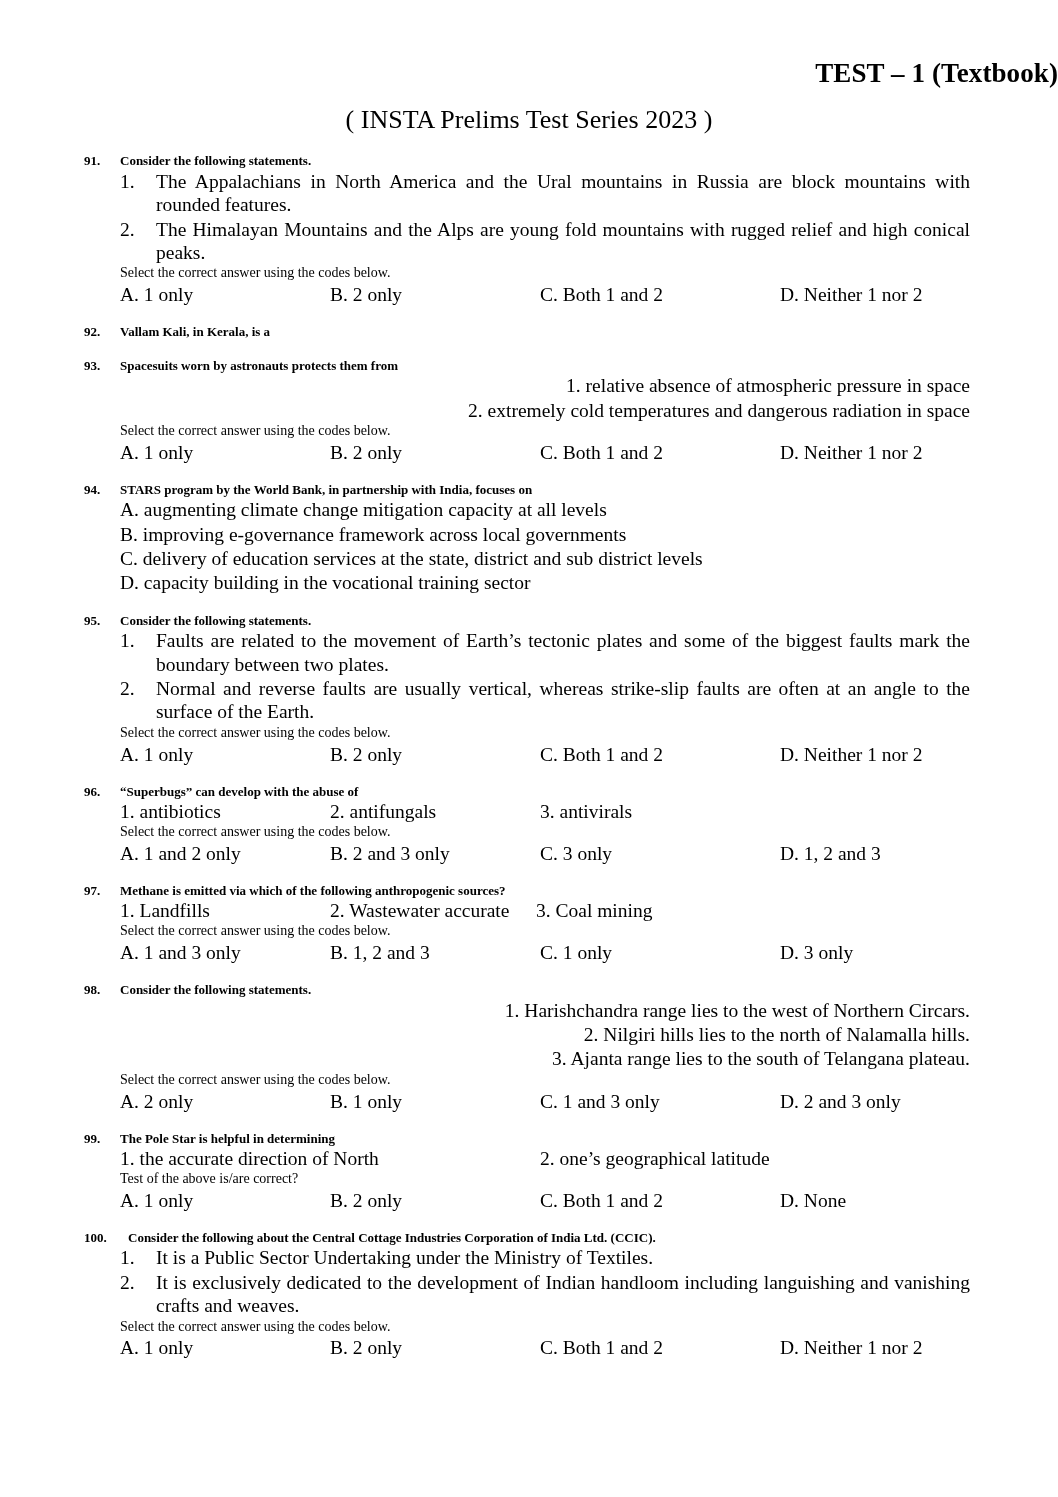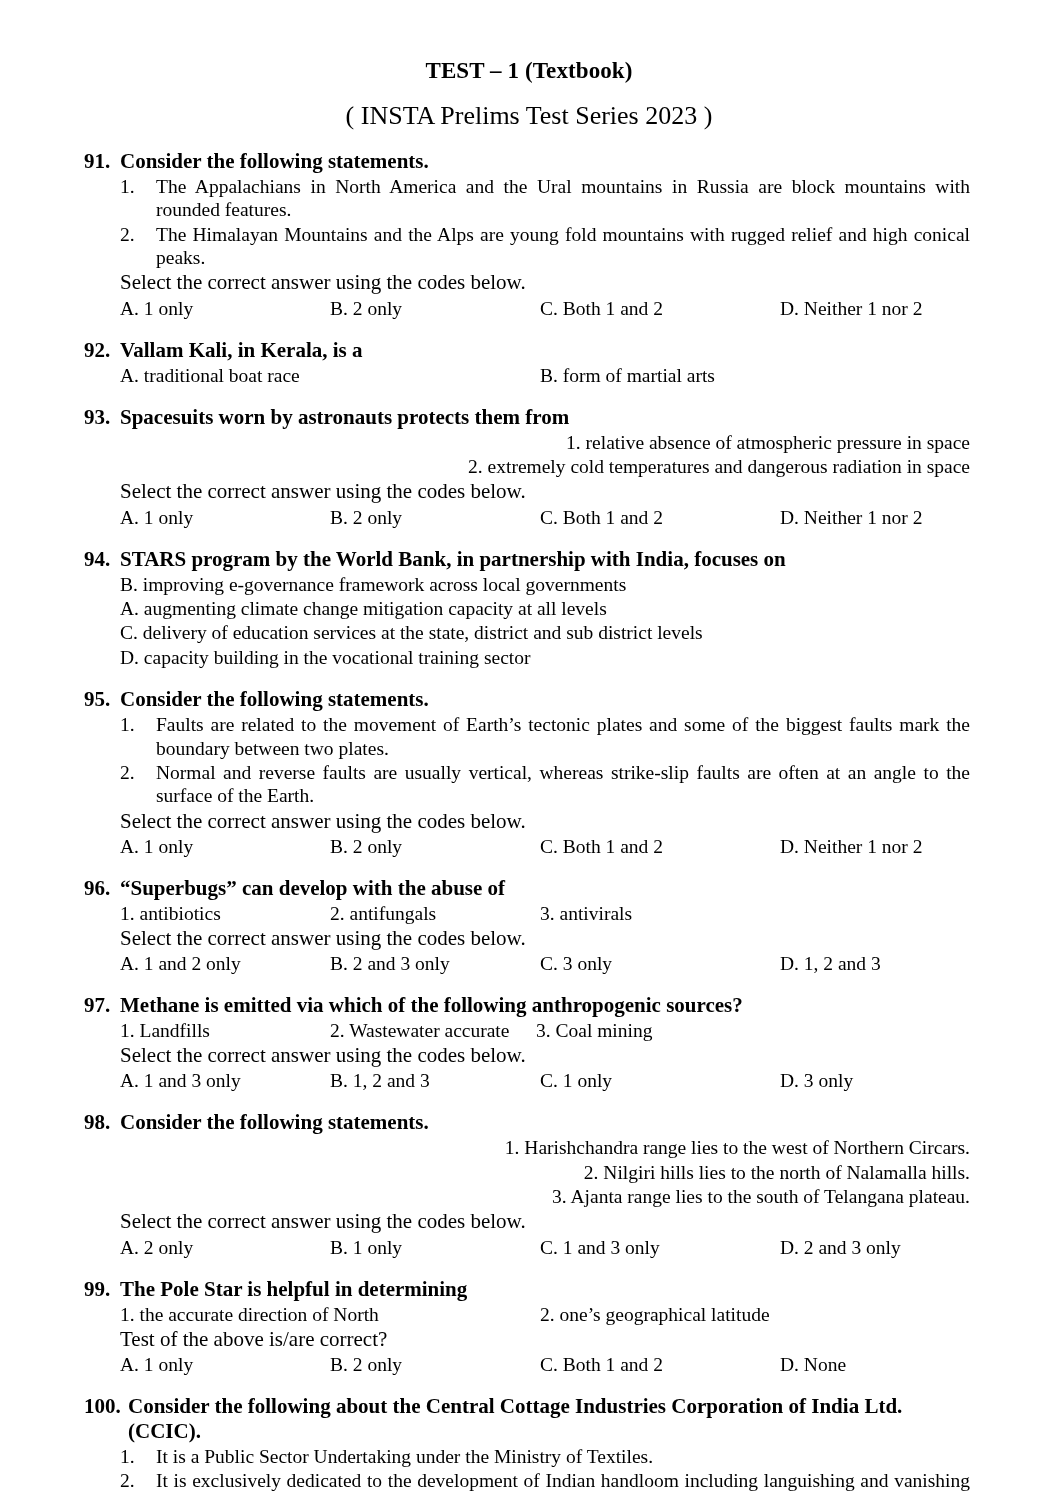--- a/index.html
+++ b/index.html
@@ -19,45 +19,46 @@
     margin: 0 auto;
     background: #ffffff;
     box-sizing: border-box;
     overflow: hidden;
   }
   .doc-header {
     text-align: center;
     padding-top: 58px;
   }
   .doc-title {
-    font-size: 23px;
+    font-size: 27px;
     font-weight: bold;
     line-height: 1.12;
     letter-spacing: 0.1px;
+    text-align: right;
   }
   .doc-subtitle {
     font-size: 26px;
     font-weight: normal;
     line-height: 1.2;
     margin-top: 16px;
   }
   .body-area {
     margin-top: 13px;
     padding-left: 84px;
     padding-right: 88px;
   }
   .q-block {
     position: relative;
     margin: 0;
   }
   
   .q-head {
     position: relative;
     padding-left: 36px;
-    font-size: 21px;
+    font-size: 13px;
     font-weight: bold;
     line-height: 1.19;
     margin-top: 18px;
   }
   .q-head.wide-num {
     padding-left: 44px;
   }
   .q-num {
     position: absolute;
     left: 0;
@@ -90,21 +91,21 @@
   
   .stmt-inline {
     padding-left: 36px;
     font-size: 19.5px;
     line-height: 1.2;
     margin-top: 1px;
     text-align: right;
   }
   .lead-line {
     padding-left: 36px;
-    font-size: 21px;
+    font-size: 14px;
     line-height: 1.2;
     margin-top: 1px;
   }
   
   .opt-row {
     position: relative;
     height: 23px;
     font-size: 19.5px;
     line-height: 1.2;
     margin-top: 1px;
@@ -167,24 +168,20 @@
         <span class="opt c3">C. Both 1 and 2</span>
         <span class="opt c4">D. Neither 1 nor 2</span>
       </div>
     </div>
 
     <div class="q-block">
       <div class="q-head">
         <span class="q-num">92.</span>
         <span class="q-stem">Vallam Kali, in Kerala, is a</span>
       </div>
-      <div class="opt-row">
-        <span class="opt h1">A. traditional boat race</span>
-        <span class="opt h2">B. form of martial arts</span>
-      </div>
     </div>
 
     <div class="q-block">
       <div class="q-head">
         <span class="q-num">93.</span>
         <span class="q-stem">Spacesuits worn by astronauts protects them from</span>
       </div>
       <div class="stmt-inline">
         <span>1.</span>
         <span>relative absence of atmospheric pressure in space</span>
@@ -200,22 +197,22 @@
         <span class="opt c3">C. Both 1 and 2</span>
         <span class="opt c4">D. Neither 1 nor 2</span>
       </div>
     </div>
 
     <div class="q-block">
       <div class="q-head">
         <span class="q-num">94.</span>
         <span class="q-stem">STARS program by the World Bank, in partnership with India, focuses on</span>
       </div>
+      <div class="opt-stack">A. augmenting climate change mitigation capacity at all levels</div>
       <div class="opt-stack">B. improving e-governance framework across local governments</div>
-      <div class="opt-stack">A. augmenting climate change mitigation capacity at all levels</div>
       <div class="opt-stack">C. delivery of education services at the state, district and sub district levels</div>
       <div class="opt-stack">D. capacity building in the vocational training sector</div>
     </div>
 
     <div class="q-block">
       <div class="q-head">
         <span class="q-num">95.</span>
         <span class="q-stem">Consider the following statements.</span>
       </div>
       <div class="stmt-hang">

